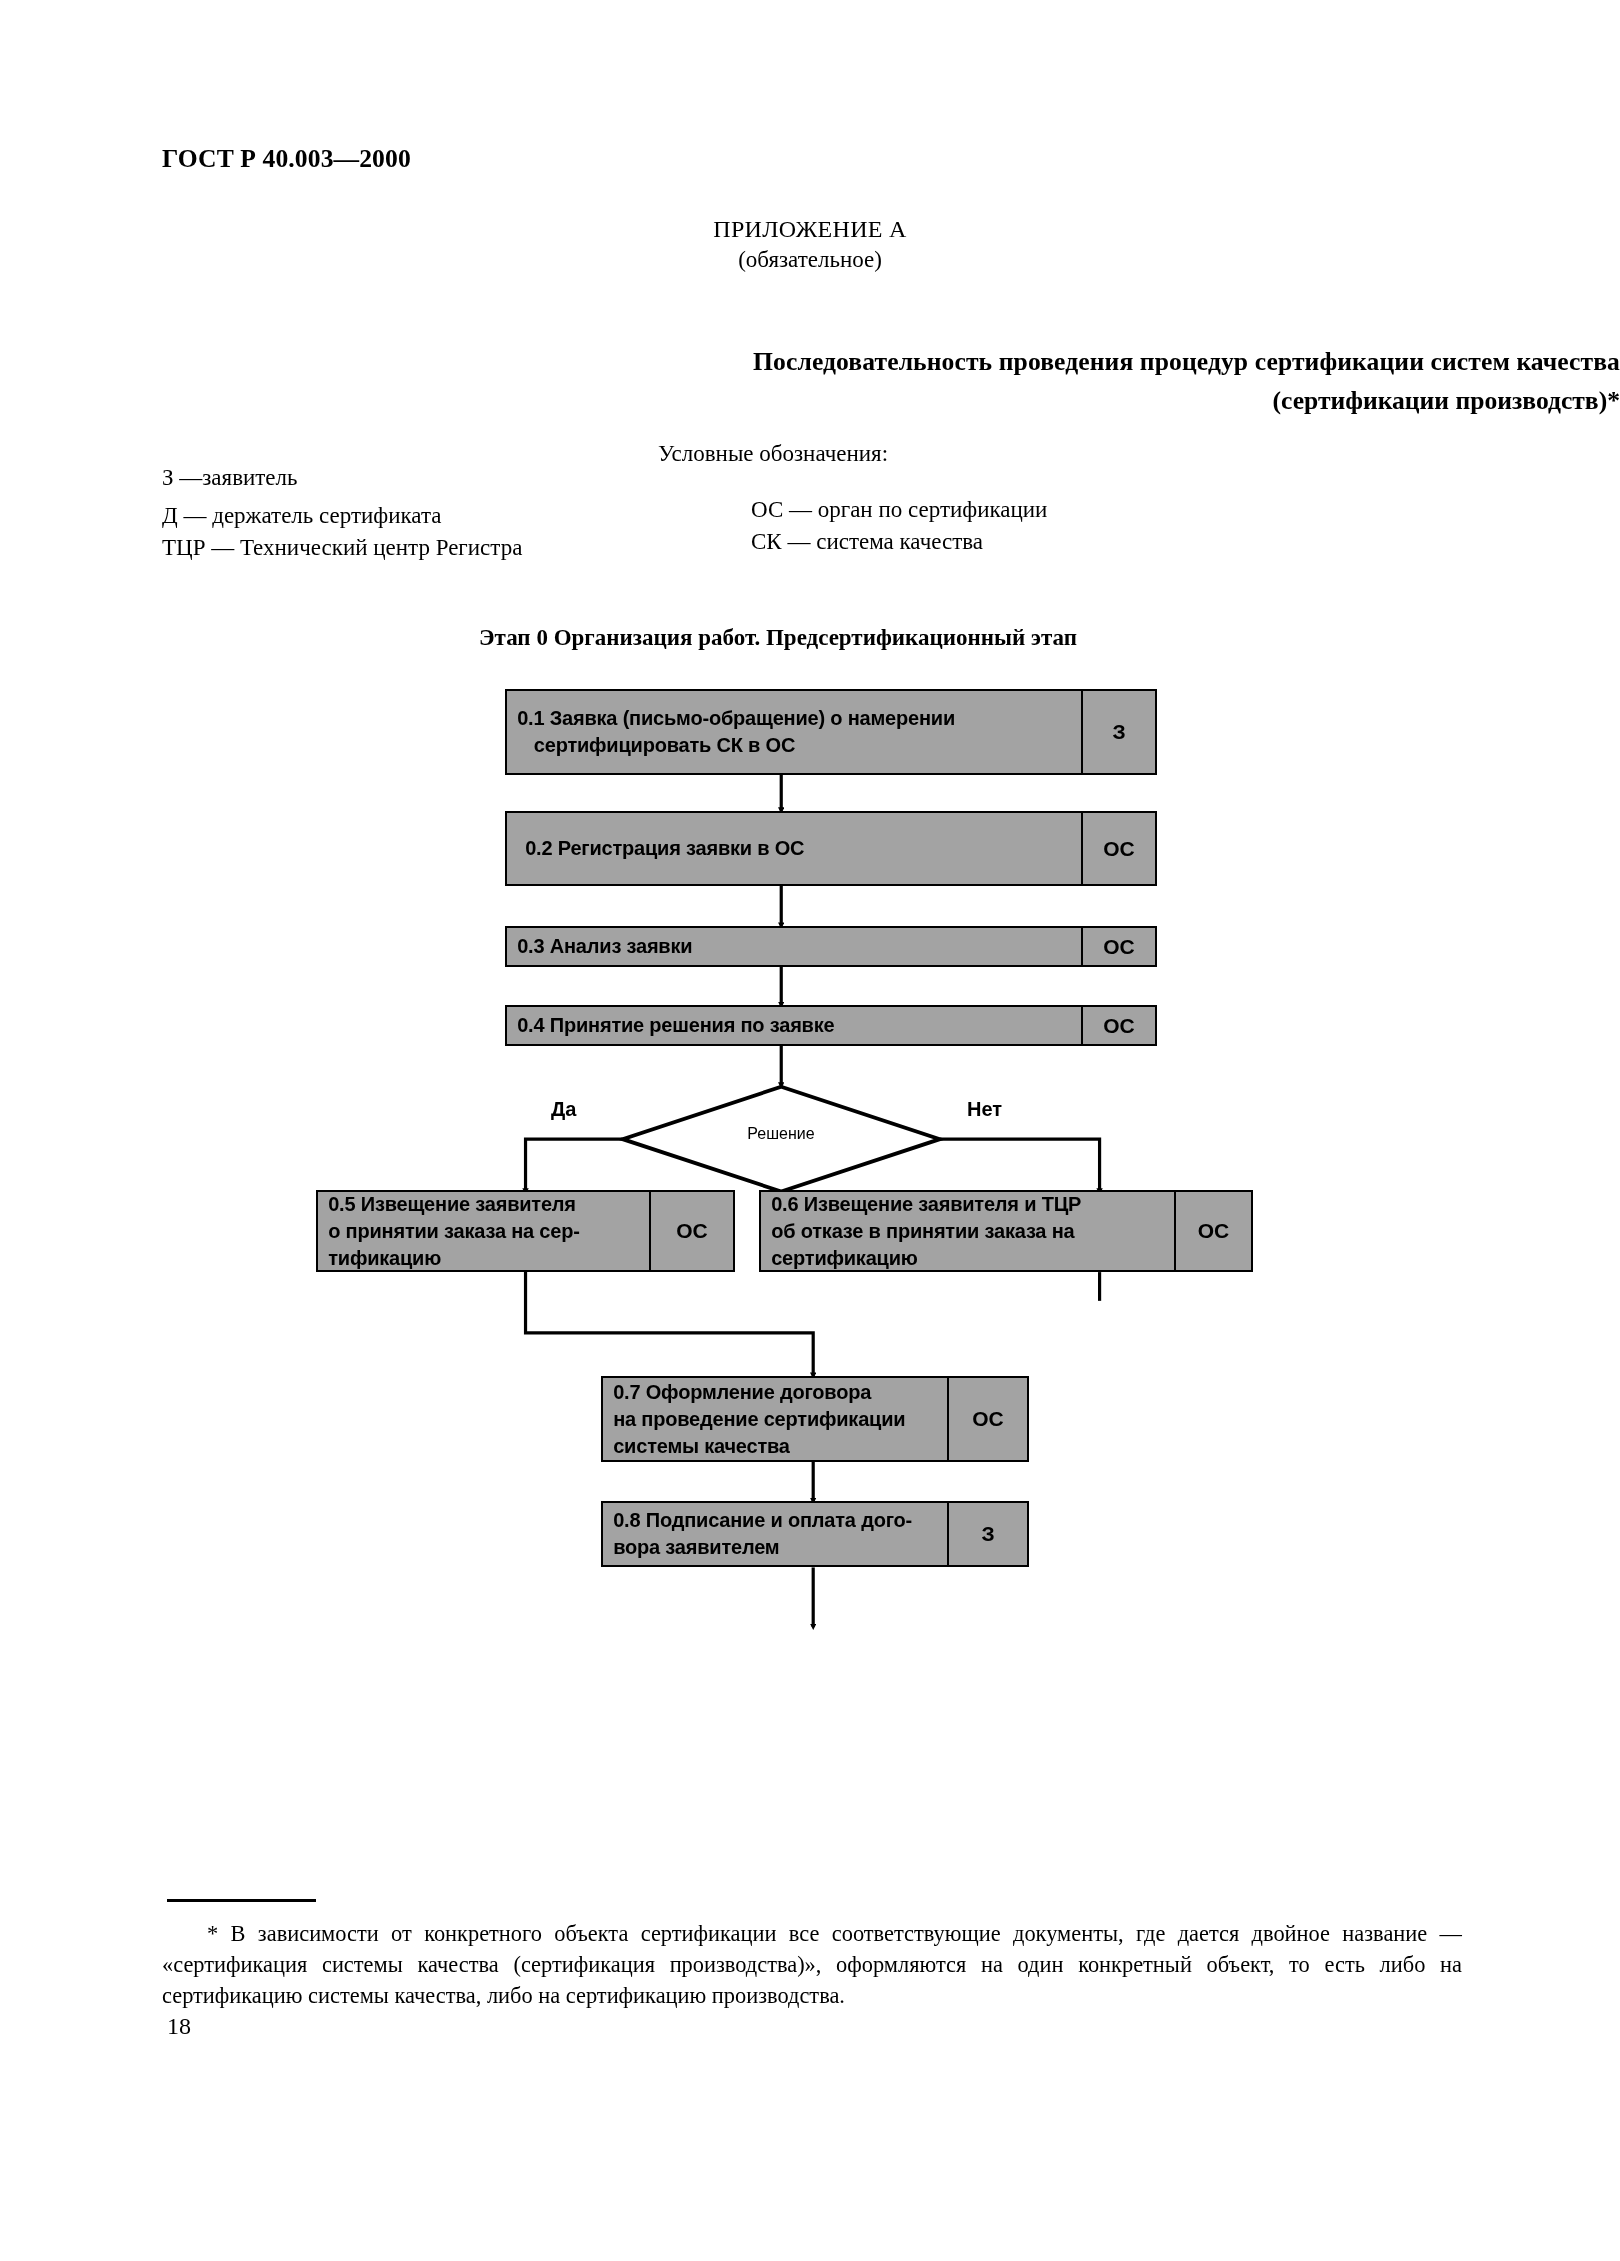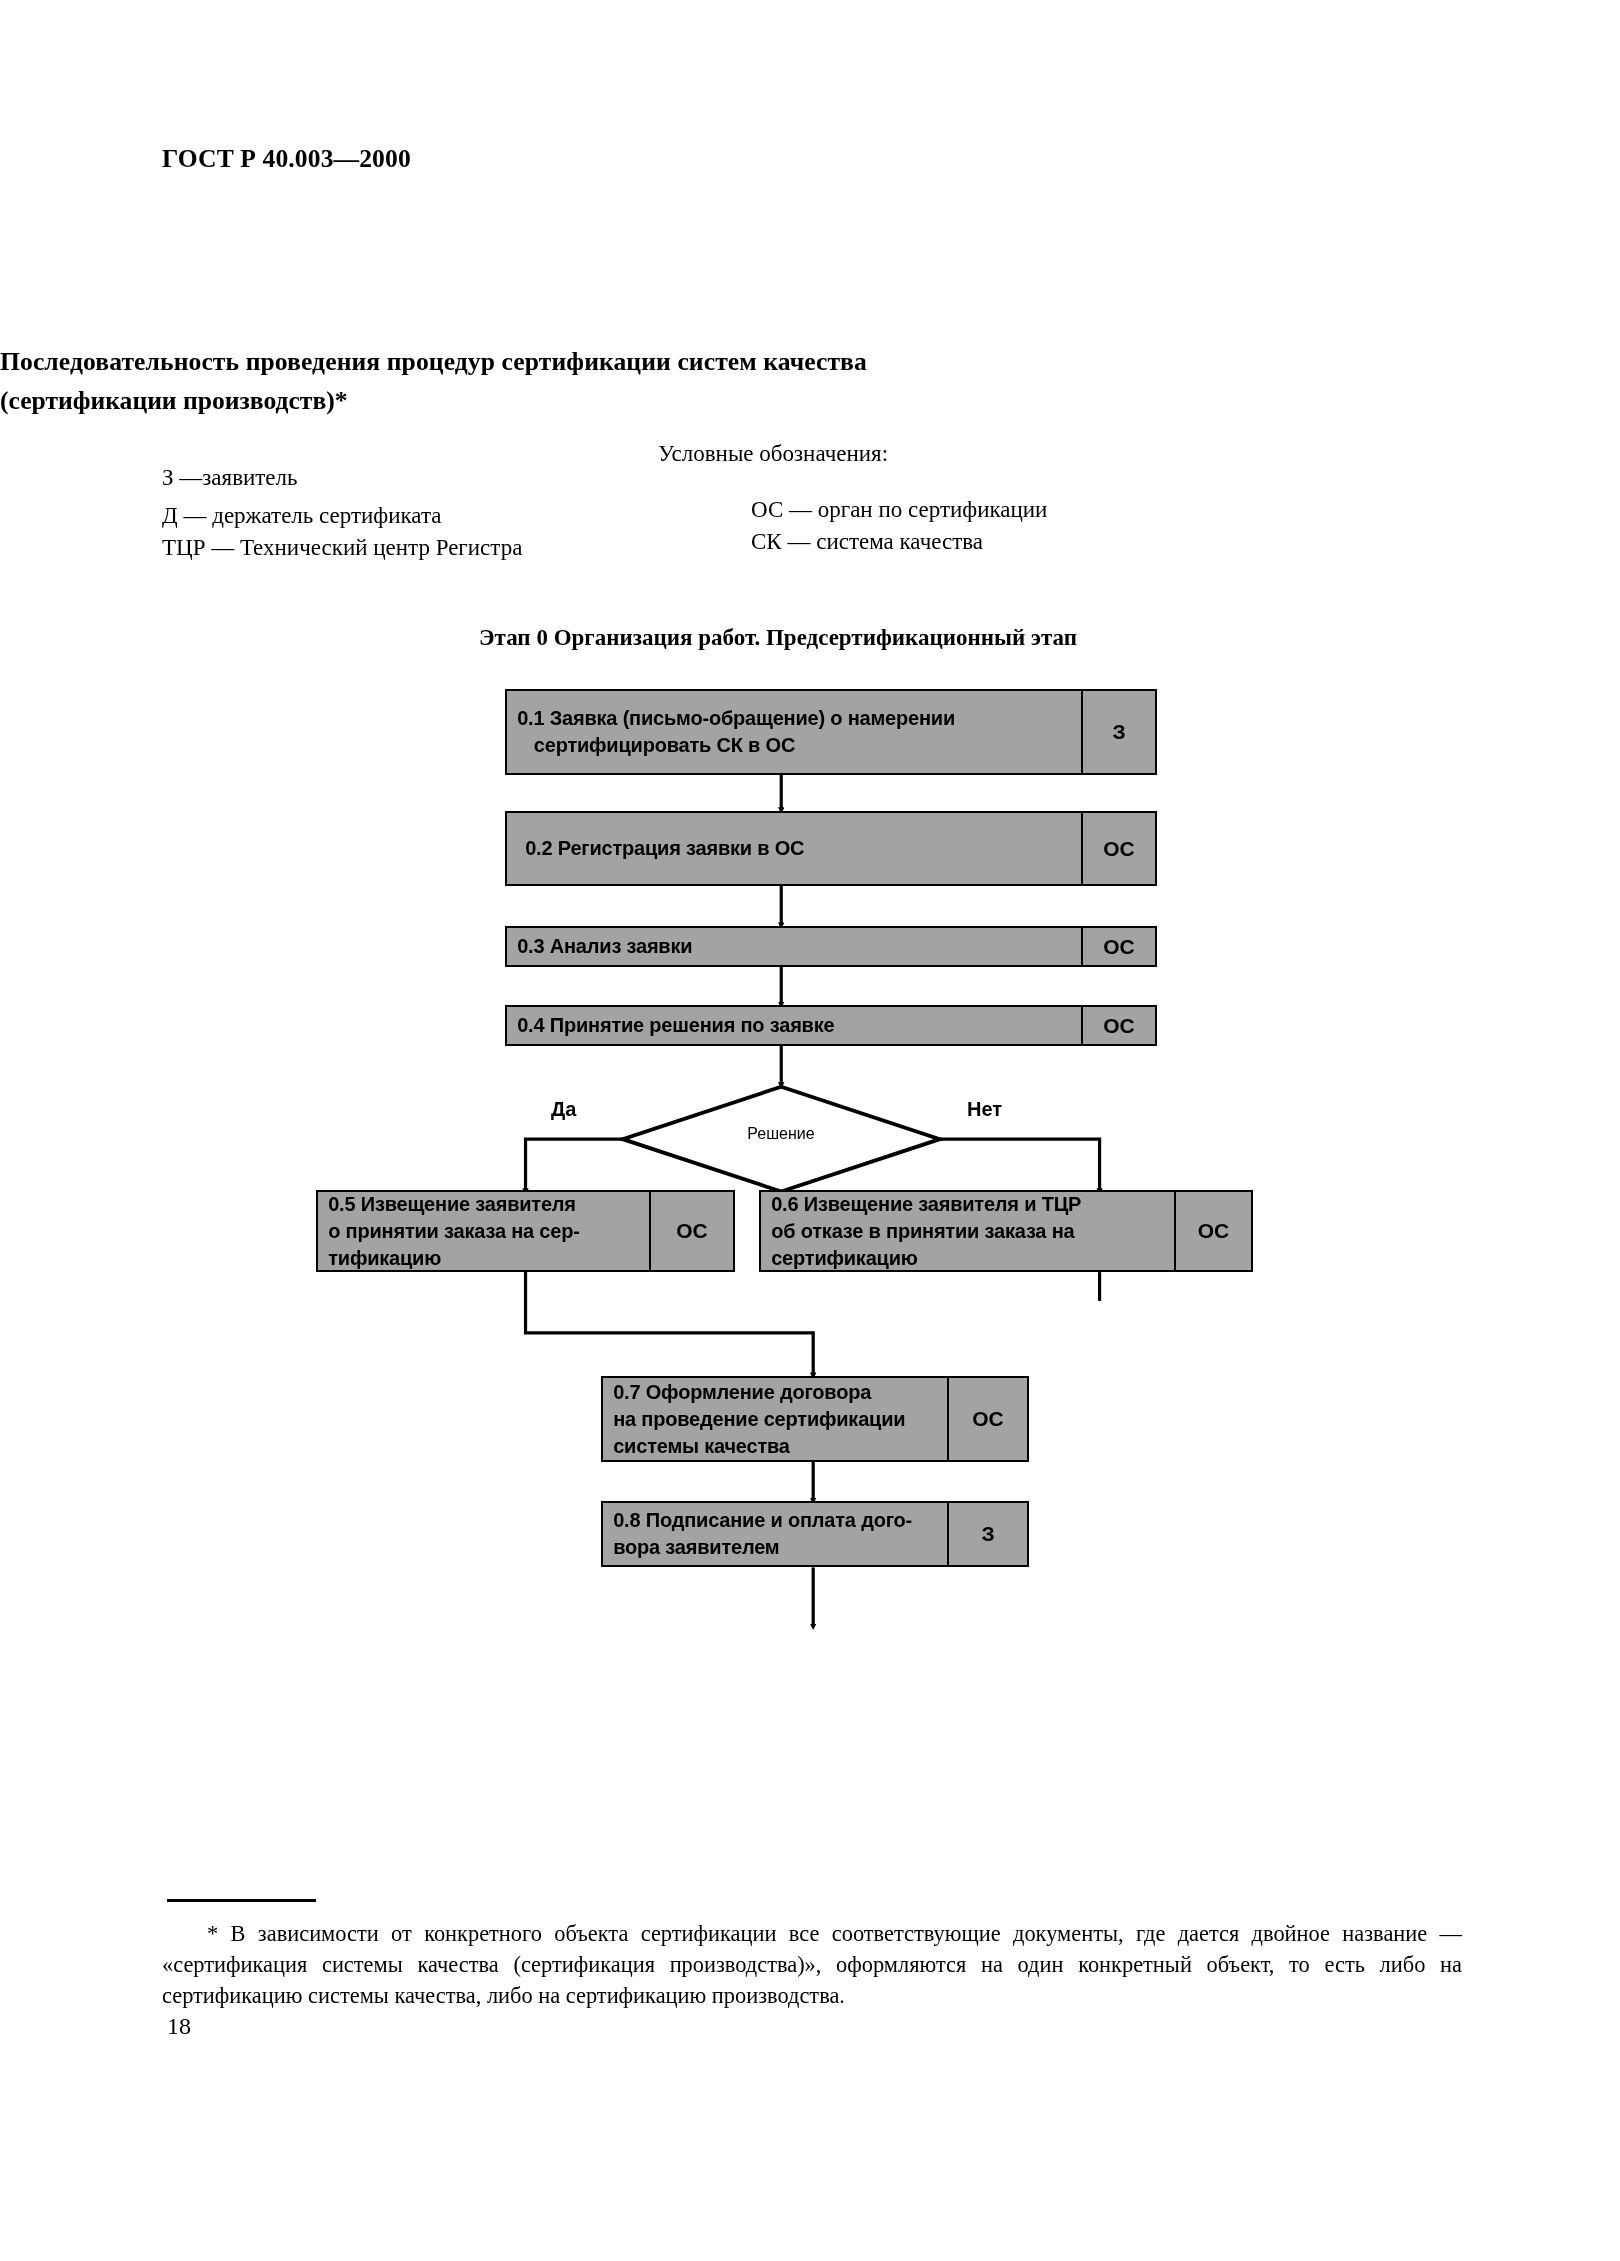--- a/index.html
+++ b/index.html
@@ -47,21 +47,21 @@
   #appendix-sub {
     font-size: 23px;
     margin-top: 3.8px;
   }
 
   
   #main-title-block {
     left: 0;
     top: 347px;
     width: 1620px;
-    text-align: left;
+    text-align: right;
     font-weight: bold;
   }
   #main-title-l1 { font-size: 25.6px; letter-spacing: 0.1px; }
   #main-title-l2 { font-size: 25.6px; margin-top: 9px; }
 
   
   #legend-caption {
     left: 658px;
     top: 441px;
     font-size: 23px;
@@ -171,20 +171,24 @@
     font-size: 24px;
   }
 </style>
 </head>
 <body>
 
 <div id="page">
 
   <div class="abs serif" id="doc-header">ГОСТ Р 40.003—2000</div>
 
+  <div class="abs serif" id="appendix-block">
+    <div id="appendix-title">ПРИЛОЖЕНИЕ А</div>
+    <div id="appendix-sub">(обязательное)</div>
+  </div>
 
   <div class="abs serif" id="main-title-block">
     <div id="main-title-l1">Последовательность проведения процедур сертификации систем качества</div>
     <div id="main-title-l2">(сертификации производств)*</div>
   </div>
 
   <div class="abs serif" id="legend-caption">Условные обозначения:</div>
 
   <div class="abs serif" id="legend-left">
     <div>З —заявитель</div>

